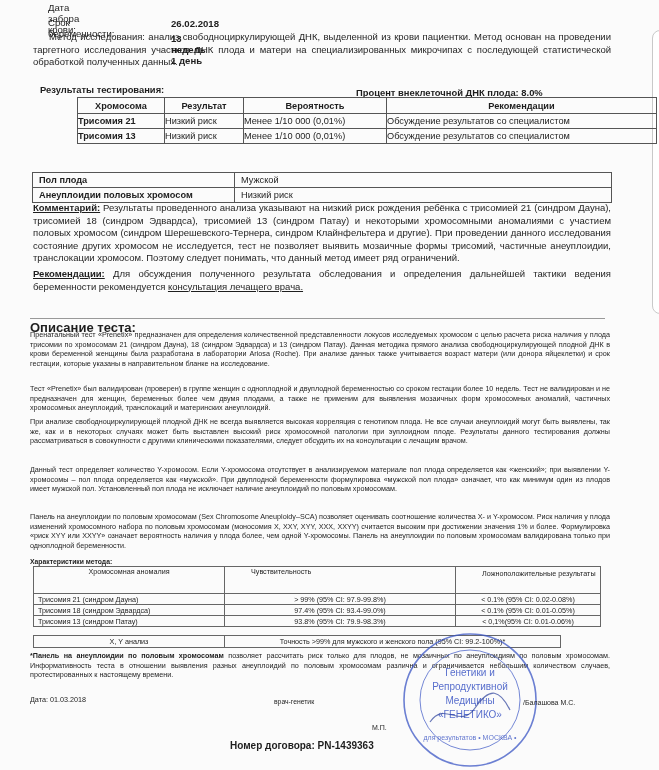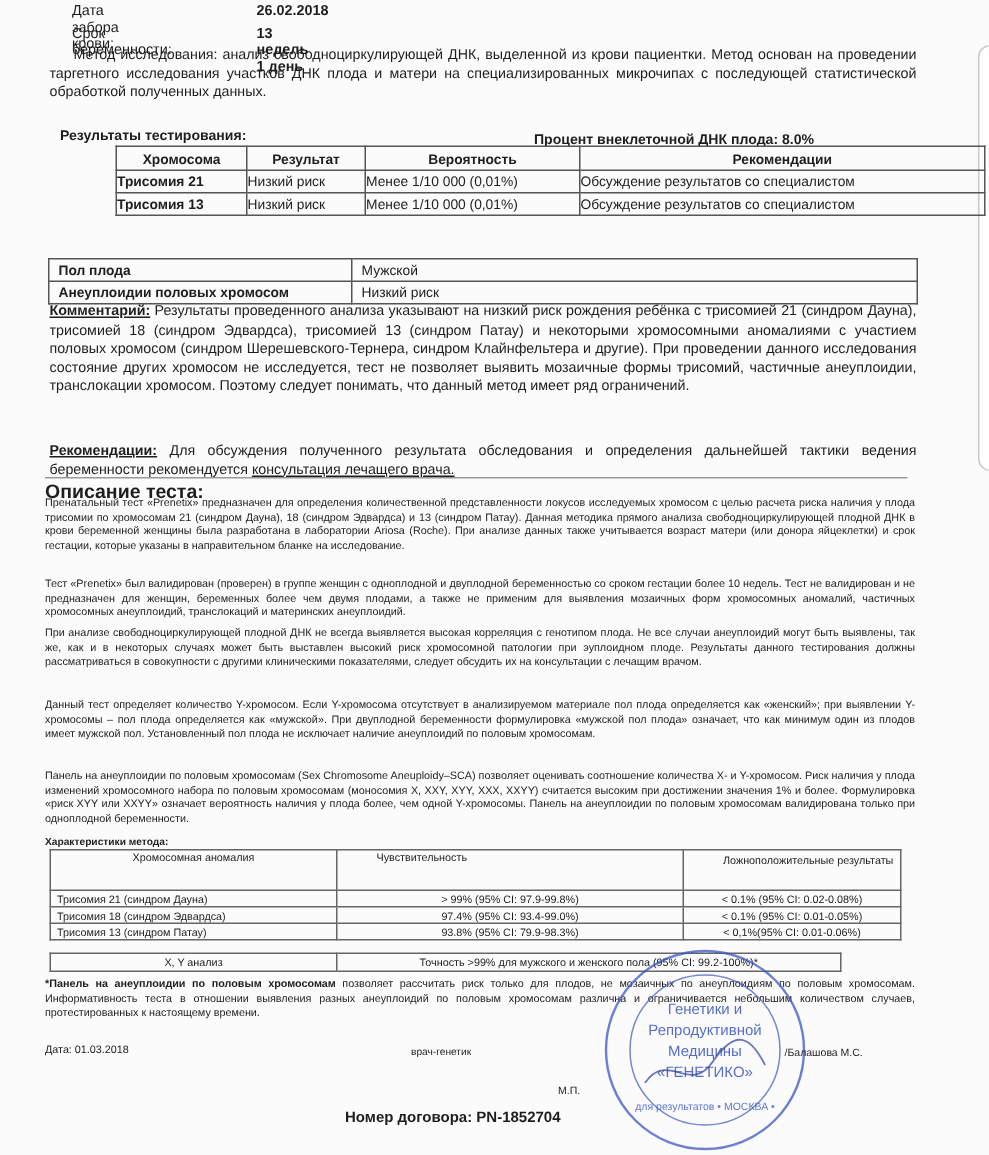--- a/index.html
+++ b/index.html
@@ -10,21 +10,21 @@
     font-family: "Liberation Sans", sans-serif;
     position: relative;
   }
   .page { position: absolute; left: 0; top: 0; width: 659px; height: 770px; }
   .right-frame {
     position: absolute; left: 652px; top: 30px; width: 30px; height: 282px;
     border: 1px solid #c9c9c9; border-radius: 8px; background: #fff;
   }
   .hdr-row { position: absolute; font-size: 9.6px; }
   .hdr-label { position: absolute; left: 48px; }
-  .hdr-value { position: absolute; left: 171px; font-weight: bold; }
+  .hdr-value { position: absolute; left: 171px; font-weight: bold; margin-top: 16px; }
   .para { position: absolute; left: 33px; width: 578px; text-align: justify; font-size: 9.5px; line-height: 12.6px; }
   .indent { text-indent: 16px; }
   .results-title { position: absolute; left: 40px; top: 84px; font-size: 9.4px; font-weight: bold; }
   .fetal-dna { position: absolute; left: 356px; top: 87px; font-size: 9.4px; font-weight: bold; }
   table { border-collapse: collapse; position: absolute; }
   td, th { border: 1px solid #555; padding: 0; }
   .res-table { left: 32px; top: 97px; width: 580px; font-size: 9.2px; margin-left: 45px; }
   .res-table th { font-weight: bold; height: 15px; }
   .res-table td { height: 14px; }
   .res-table td.b { font-weight: bold; }
@@ -103,21 +103,21 @@
       <td class="k">Анеуплоидии половых хромосом</td>
       <td>Низкий риск</td>
     </tr>
   </tbody>
     </table>
 
   <div class="para" style="top:202px;">
     <span class="uline">Комментарий:</span><span> Результаты проведенного анализа указывают на низкий риск рождения ребёнка с трисомией 21 (синдром Дауна), трисомией 18 (синдром Эдвардса), трисомией 13 (синдром Патау) и некоторыми хромосомными аномалиями с участием половых хромосом (синдром Шерешевского-Тернера, синдром Клайнфельтера и другие). При проведении данного исследования состояние других хромосом не исследуется, тест не позволяет выявить мозаичные формы трисомий, частичные анеуплоидии, транслокации хромосом.  Поэтому следует понимать, что данный метод имеет ряд ограничений.</span>
   </div>
 
-  <div class="para" style="top:295px;">
+  <div class="para" style="top:268px;">
     <span class="uline">Рекомендации:</span><span> Для обсуждения полученного результата обследования и определения дальнейшей тактики ведения беременности рекомендуется </span><span class="u">консультация лечащего врача.</span>
   </div>
 
   <div class="hr"></div>
 
   <div class="desc-title">Описание теста:</div>
   <div class="small" style="top:330px;">Пренатальный тест «Prenetix» предназначен для определения количественной представленности локусов исследуемых хромосом с целью расчета риска наличия у плода трисомии по хромосомам 21 (синдром Дауна), 18 (синдром Эдвардса) и 13 (синдром Патау). Данная методика прямого анализа свободноциркулирующей плодной ДНК в крови беременной женщины была разработана в лаборатории Ariosa (Roche). При анализе данных также учитывается возраст матери (или донора яйцеклетки) и срок гестации, которые указаны в направительном бланке на исследование.</div>
   <div class="small" style="top:384px;">Тест «Prenetix» был валидирован (проверен) в группе женщин с одноплодной и двуплодной беременностью со сроком гестации более 10 недель. Тест не валидирован и не предназначен для женщин, беременных более чем двумя плодами, а также не применим для выявления мозаичных форм хромосомных аномалий, частичных хромосомных анеуплоидий, транслокаций и материнских анеуплоидий.</div>
   <div class="small" style="top:417px;">При анализе свободноциркулирующей плодной ДНК не всегда выявляется высокая корреляция с генотипом плода. Не все случаи анеуплоидий могут быть выявлены, так же, как и в некоторых случаях может быть выставлен высокий риск хромосомной патологии при эуплоидном плоде. Результаты данного тестирования должны рассматриваться в совокупности с другими клиническими показателями, следует обсудить их на консультации с лечащим врачом.</div>
   <div class="small" style="top:465px;">Данный тест определяет количество Y-хромосом. Если Y-хромосома отсутствует в анализируемом материале пол плода определяется как «женский»; при выявлении Y-хромосомы – пол плода определяется как «мужской». При двуплодной беременности формулировка «мужской пол плода» означает, что как минимум один из плодов имеет мужской пол. Установленный пол плода не исключает наличие анеуплоидий по половым хромосомам.</div>
@@ -172,14 +172,14 @@
       <text x="70" y="88" text-anchor="middle" font-size="10" fill="#3b55c4" font-family="Liberation Sans, sans-serif" opacity="0.85">«ГЕНЕТИКО»</text>
       <text x="70" y="110" text-anchor="middle" font-size="7" fill="#3b55c4" font-family="Liberation Sans, sans-serif" opacity="0.8">для результатов • МОСКВА •</text>
       <path d="M30 92 C45 70, 60 100, 75 78 S 100 60, 110 80" fill="none" stroke="#2a3f9a" stroke-width="1.2" opacity="0.7"></path>
     </svg>
   </div>
 
   <div class="footer-date">Дата: 01.03.2018</div>
   <div class="doctor">врач-генетик</div>
   <div class="mp">М.П.</div>
   <div class="signer">/Балашова М.С.</div>
-  <div class="contract">Номер договора: PN-1852704</div>
+  <div class="contract">Номер договора: PN-1439363</div>
 </div>
 
 </body></html>

